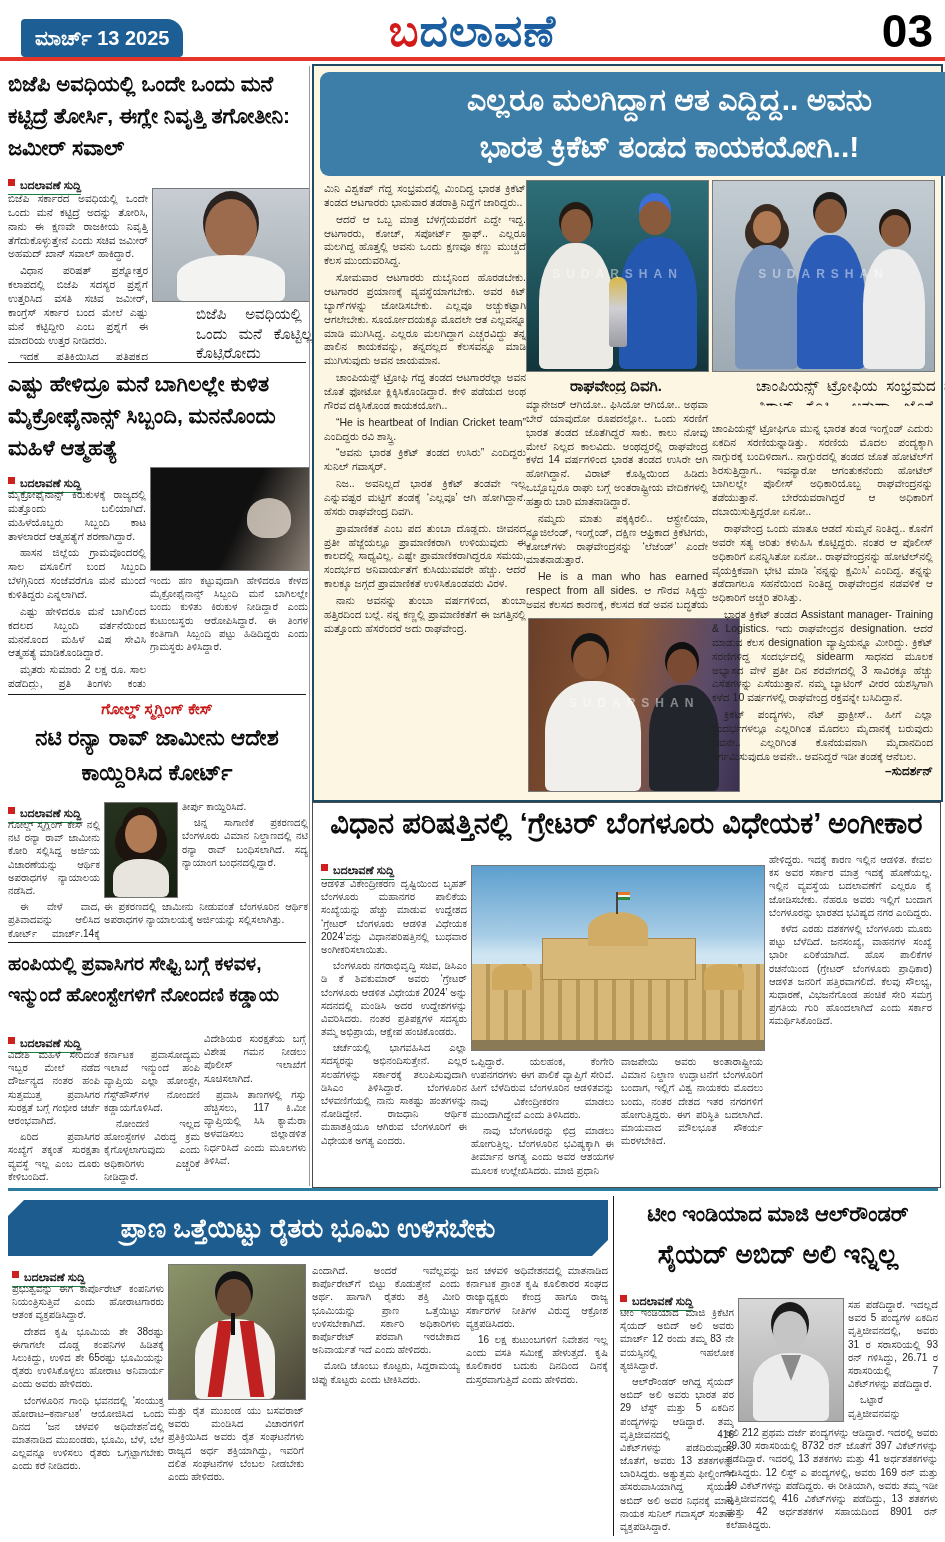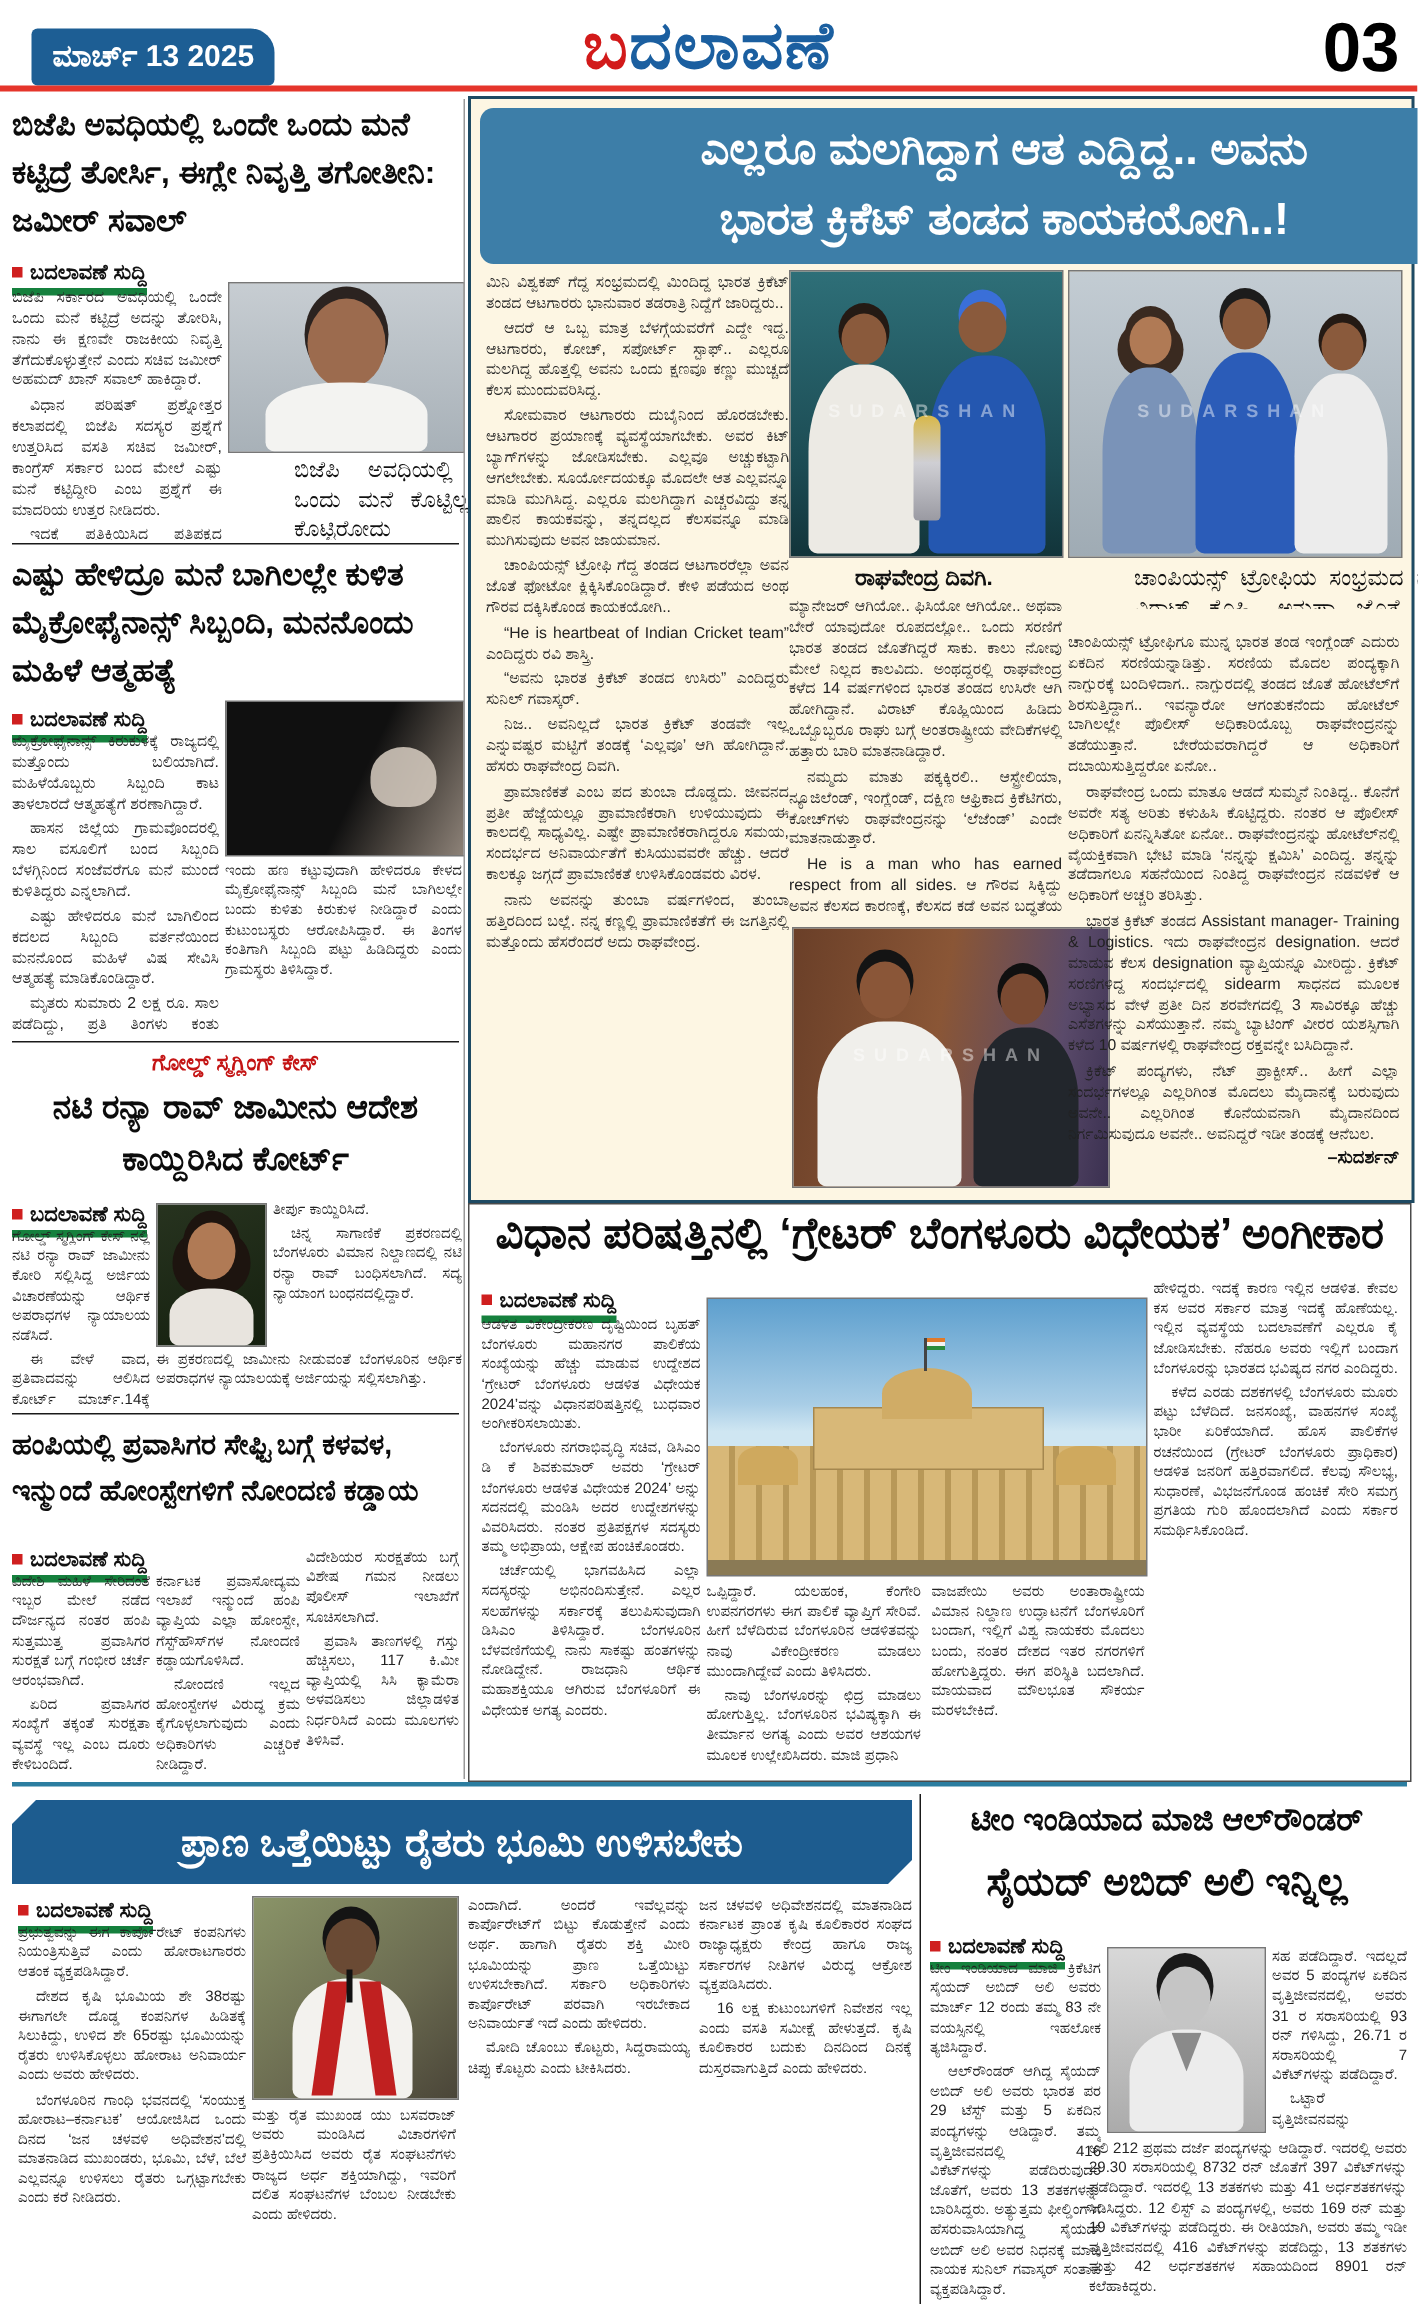--- a/index.html
+++ b/index.html
@@ -6,22 +6,22 @@
   body{
     width:945px;height:1542px;position:relative;background:#ffffff;
     font-family:"Liberation Sans","DejaVu Sans",sans-serif;color:#1c1c1c;
     overflow:hidden;
   }
   .abs{position:absolute;}
   .txt{font-size:10.5px;line-height:1.32;text-align:justify;overflow:hidden;color:#222;}
   .txt p{margin:0 0 3px;text-indent:12px;}
   .txt p:first-child{text-indent:0;}
   .headline{font-weight:bold;color:#0c0c0c;overflow:hidden;}
-  .byline{display:inline-flex;align-items:center;gap:5px;font-size:14px;font-weight:bold;
-          border-bottom:5px solid #15803d;padding-bottom:2px;color:#111;}
+  .byline{display:inline-flex;align-items:flex-start;gap:5px;font-size:11px;font-weight:bold;
+          border-bottom:1px solid #15803d;padding-bottom:2px;color:#111;}
   .byline .sq{width:7px;height:7px;background:#cf1f1f;display:inline-block;}
   .caption{font-size:15px;line-height:1.3;text-align:justify;color:#111;overflow:hidden;margin-left:44px;}
   .hline{background:#1a1a1a;height:1px;}
   .vline{background:#1a1a1a;width:1px;}
   
   .datebox{background:#1d5e94;color:#fff;font-size:20px;font-weight:bold;
            display:flex;align-items:center;padding:0 14px;border-radius:4px 16px 4px 4px;}
   .paper-title{font-size:44px;font-weight:bold;letter-spacing:1px;text-align:center;}
   .paper-title .t1{color:#d21a1a;}
   .paper-title .t2{color:#1b5fa0;}

